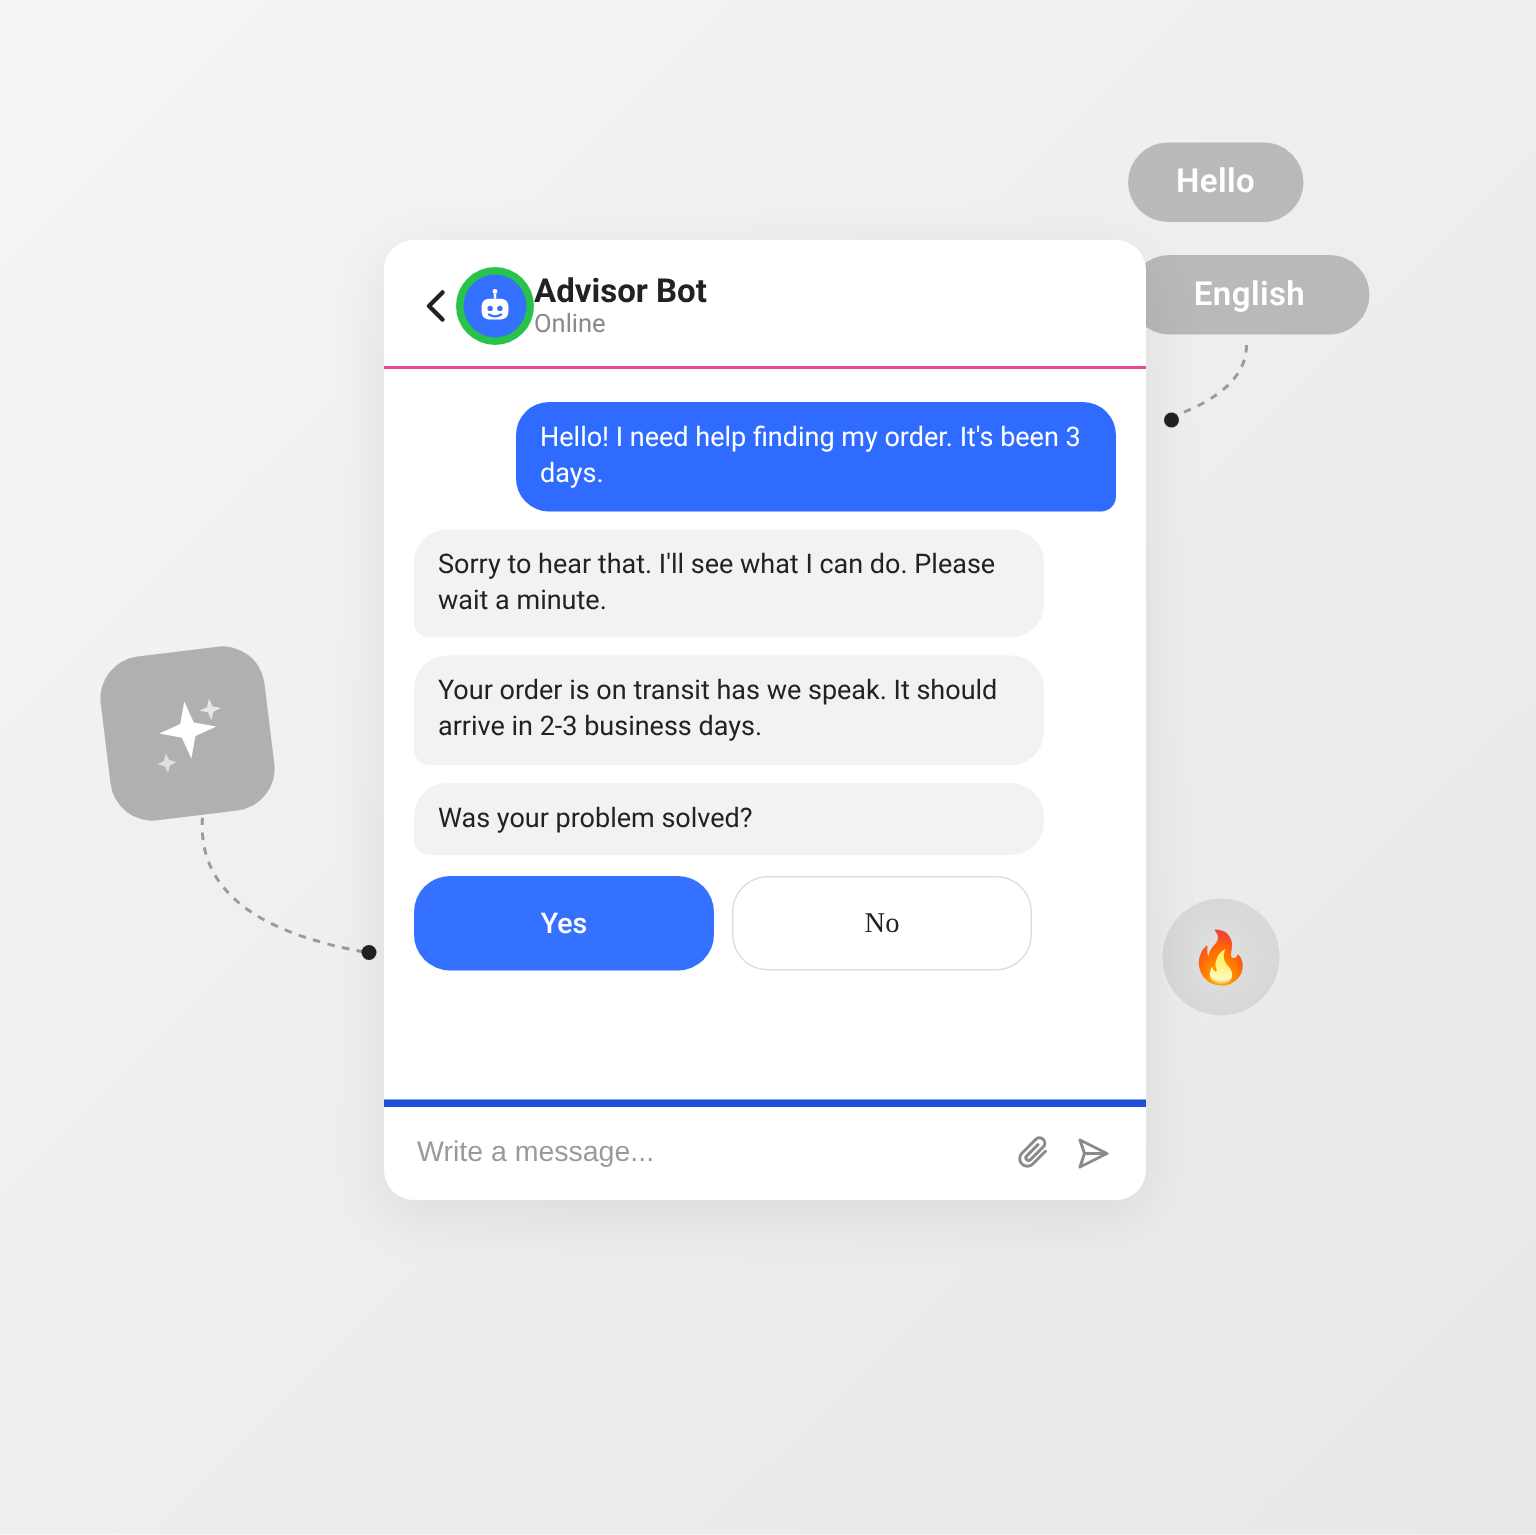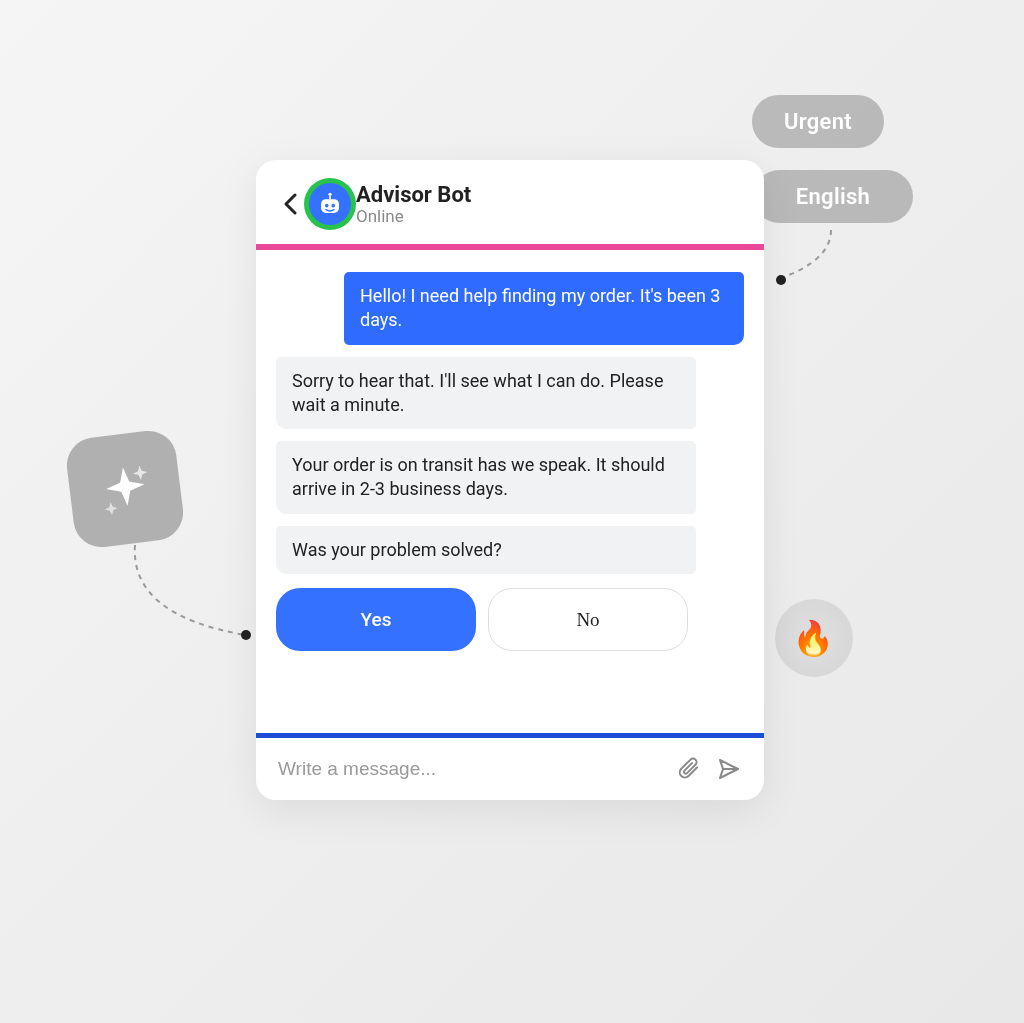--- a/index.html
+++ b/index.html
@@ -22,21 +22,21 @@
       border-radius: 20px;
       box-shadow: 0 10px 40px rgba(0,0,0,0.08);
       display: flex;
       flex-direction: column;
     }
     
     .chat-header {
       display: flex;
       align-items: center;
       padding: 18px 28px 14px 20px;
-      border-bottom: 6px solid #ec4899;
+      border-bottom: 2px solid #ec4899;
       gap: 0;
     }
     
     .back-btn {
       width: 28px;
       height: 28px;
       display: flex;
       align-items: center;
       justify-content: center;
       cursor: pointer;
@@ -73,21 +73,21 @@
       padding: 22px 20px 12px 20px;
       display: flex;
       flex-direction: column;
       gap: 12px;
       overflow: hidden;
     }
     
     .msg {
       max-width: 420px;
       padding: 12px 16px;
-      border-radius: 5px;
+      border-radius: 22px;
       font-size: 18px;
       line-height: 1.35;
     }
     .msg.user {
       background: #2f6bff;
       color: #fff;
       align-self: flex-end;
       border-bottom-right-radius: 10px;
       max-width: 400px;
     }
@@ -206,21 +206,21 @@
     }
     .dash-left {
       position: absolute;
       left: 130px; top: 545px;
       width: 120px; height: 95px;
     }
   </style>
 </head>
 <body>
 
-<div class="badge-pill badge-urgent">Urgent</div>
+<div class="badge-pill badge-urgent">Hello</div>
 <div class="badge-pill badge-english">English</div>
 
 <svg class="dash-right">
   <path d="M 50 0 Q 50 30 0 48" stroke="#9a9a9a" stroke-width="2" stroke-dasharray="5 5" fill="none"></path>
 </svg>
 <div class="dot dot-right"></div>
 
 <div class="sparkle-tile">
   <svg viewBox="0 0 60 60">
     <path fill="#fff" d="M30 6 L35 22 L51 27 L35 32 L30 48 L25 32 L9 27 L25 22 Z"></path>

